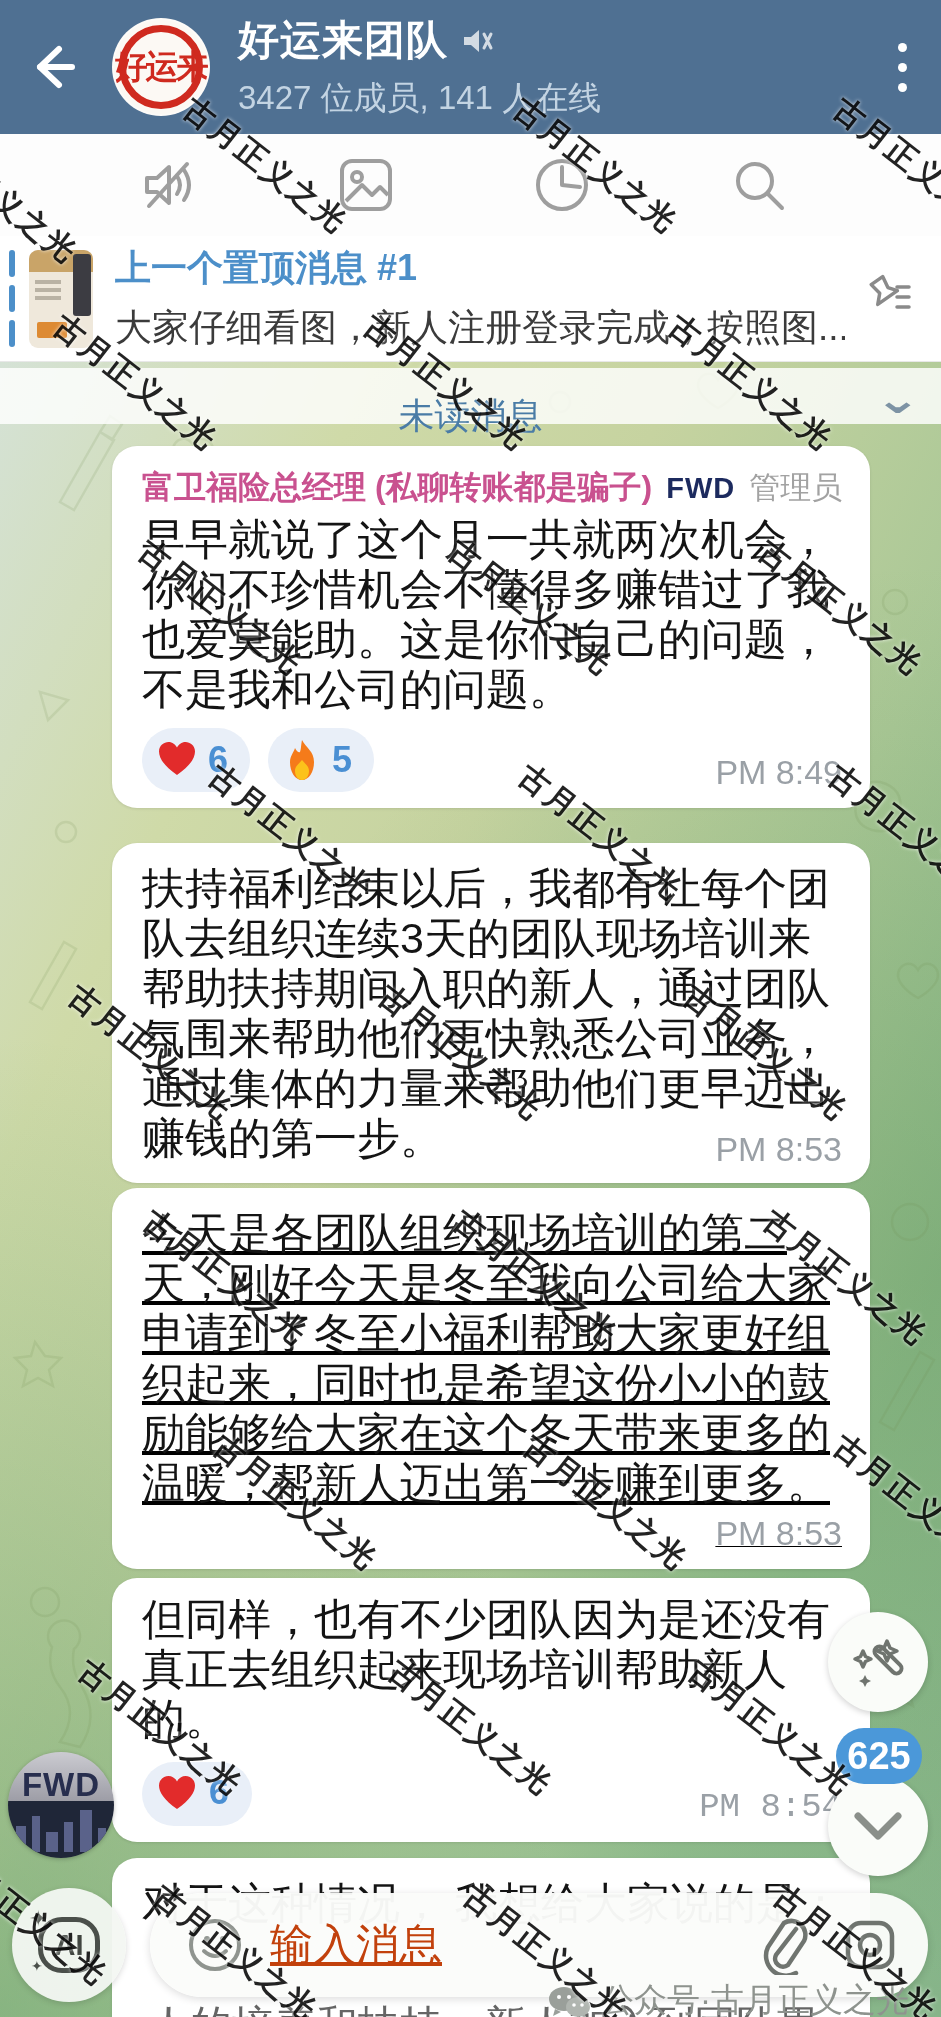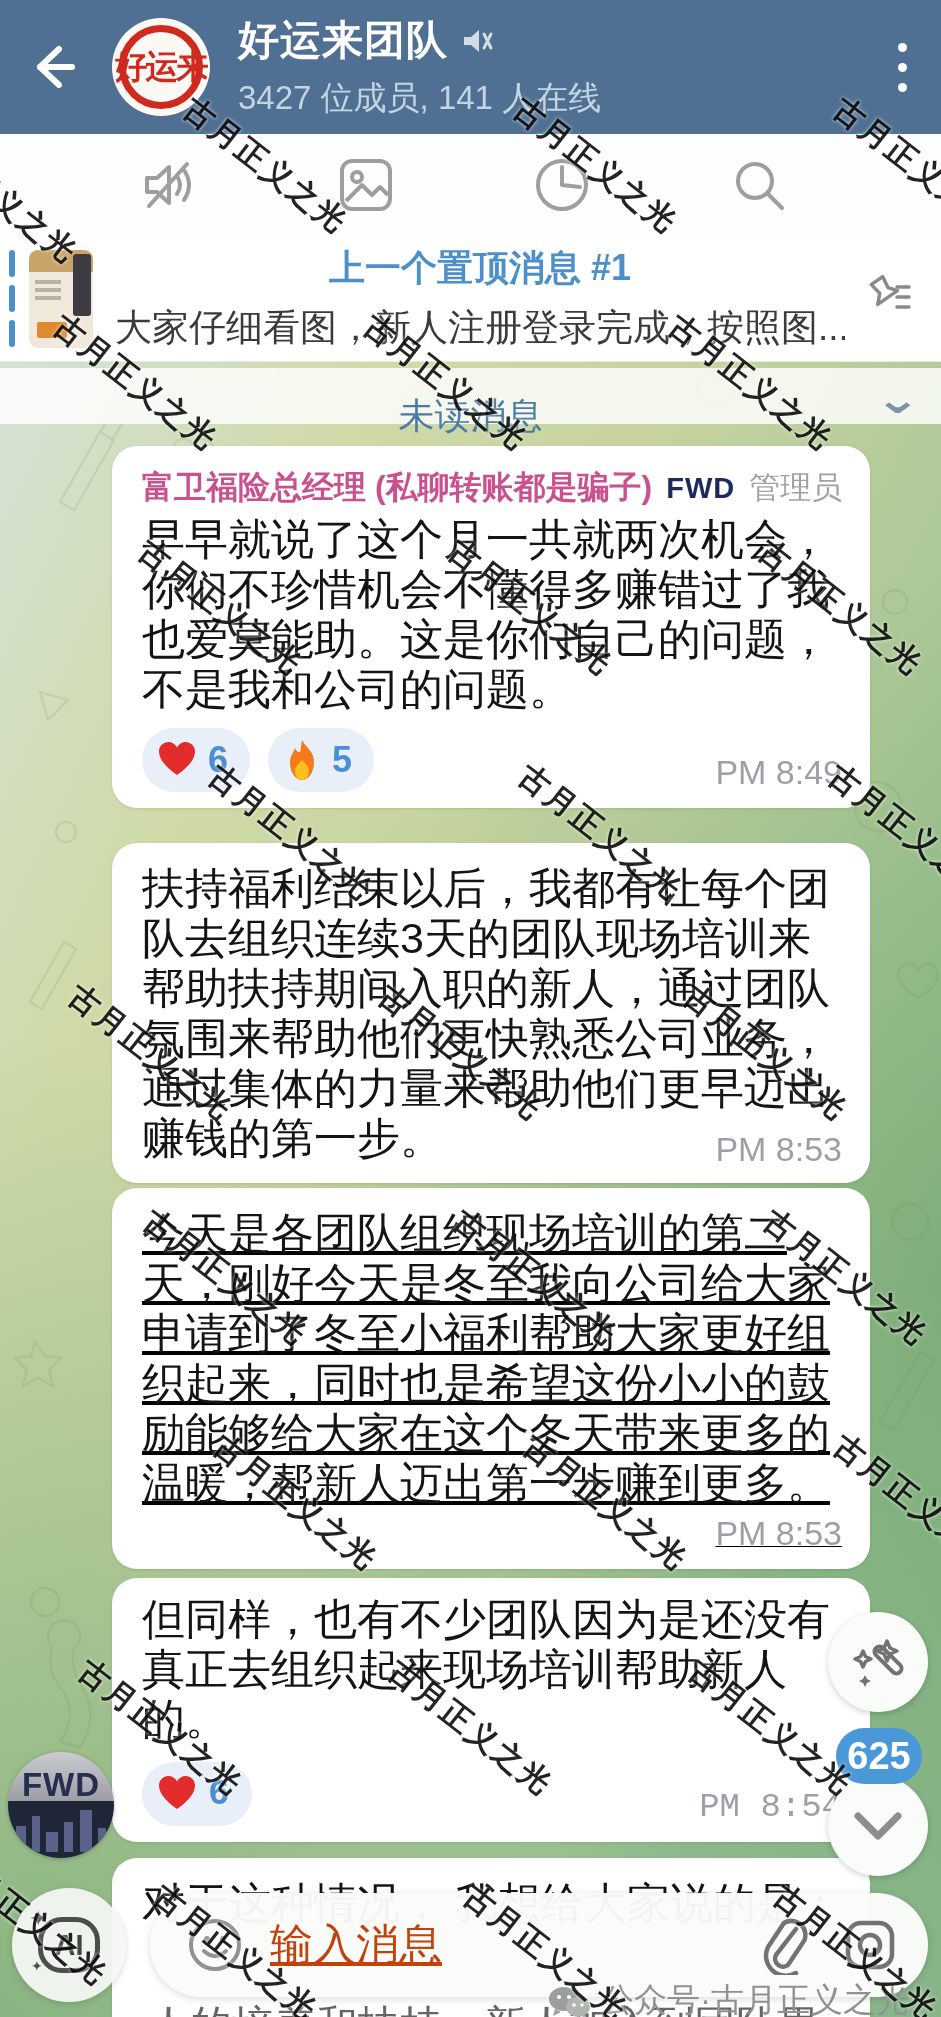--- a/index.html
+++ b/index.html
@@ -17,21 +17,21 @@
   .htitle-row { display:flex; align-items:center; gap:12px; }
   .htitle { color:#fff; font-size:41px; font-weight:700; letter-spacing:1px; }
   .hsub { color:#c3d4e3; font-size:33px; margin-top:8px; }
   .menu-dots { margin-right:34px; display:flex; flex-direction:column; gap:11px; }
   .menu-dots i { width:9px; height:9px; border-radius:50%; background:#fff; }
 
   
   .toolbar { position:absolute; left:0; top:134px; width:941px; height:102px; background:#fdfdfd; display:flex; align-items:center; justify-content:space-between; padding:0 150px 0 135px; z-index:3; }
 
   
-  .pinned { position:absolute; left:0; top:236px; width:941px; height:126px; background:#ffffff; display:flex; align-items:center; z-index:3; border-bottom:1px solid #e8e8e8;text-align:center; }
+  .pinned { position:absolute; left:0; top:236px; width:941px; height:126px; background:#ffffff; display:flex; align-items:center; z-index:3; border-bottom:1px solid #e8e8e8; }
   .pin-segs { margin-left:9px; display:flex; flex-direction:column; gap:8px; }
   .pin-segs i { width:6px; height:27px; border-radius:3px; background:#4c8fc9; }
   .pin-thumb { margin-left:14px; width:64px; height:98px; border-radius:9px; background:#efe8db; position:relative; overflow:hidden; flex:0 0 auto; }
   .pin-thumb .t1 { position:absolute; left:0; top:0; width:100%; height:22px; background:#c9a468; }
   .pin-thumb .t2 { position:absolute; right:2px; top:4px; width:18px; height:62px; background:#3c3c42; border-radius:3px; }
   .pin-thumb .t3 { position:absolute; left:8px; bottom:10px; width:30px; height:16px; background:#dd8a33; border-radius:2px; }
   .pin-thumb .t4 { position:absolute; left:6px; top:30px; width:26px; height:4px; background:#b9b2a4; box-shadow:0 8px 0 #b9b2a4, 0 16px 0 #b9b2a4; }
   .pin-texts { margin-left:22px; flex:1; min-width:0; }
   .pin-title { color:#4c8fc9; font-size:36px; font-weight:600; }
   .pin-preview { color:#3b3b3b; font-size:37px; margin-top:10px; white-space:nowrap; overflow:hidden; }

